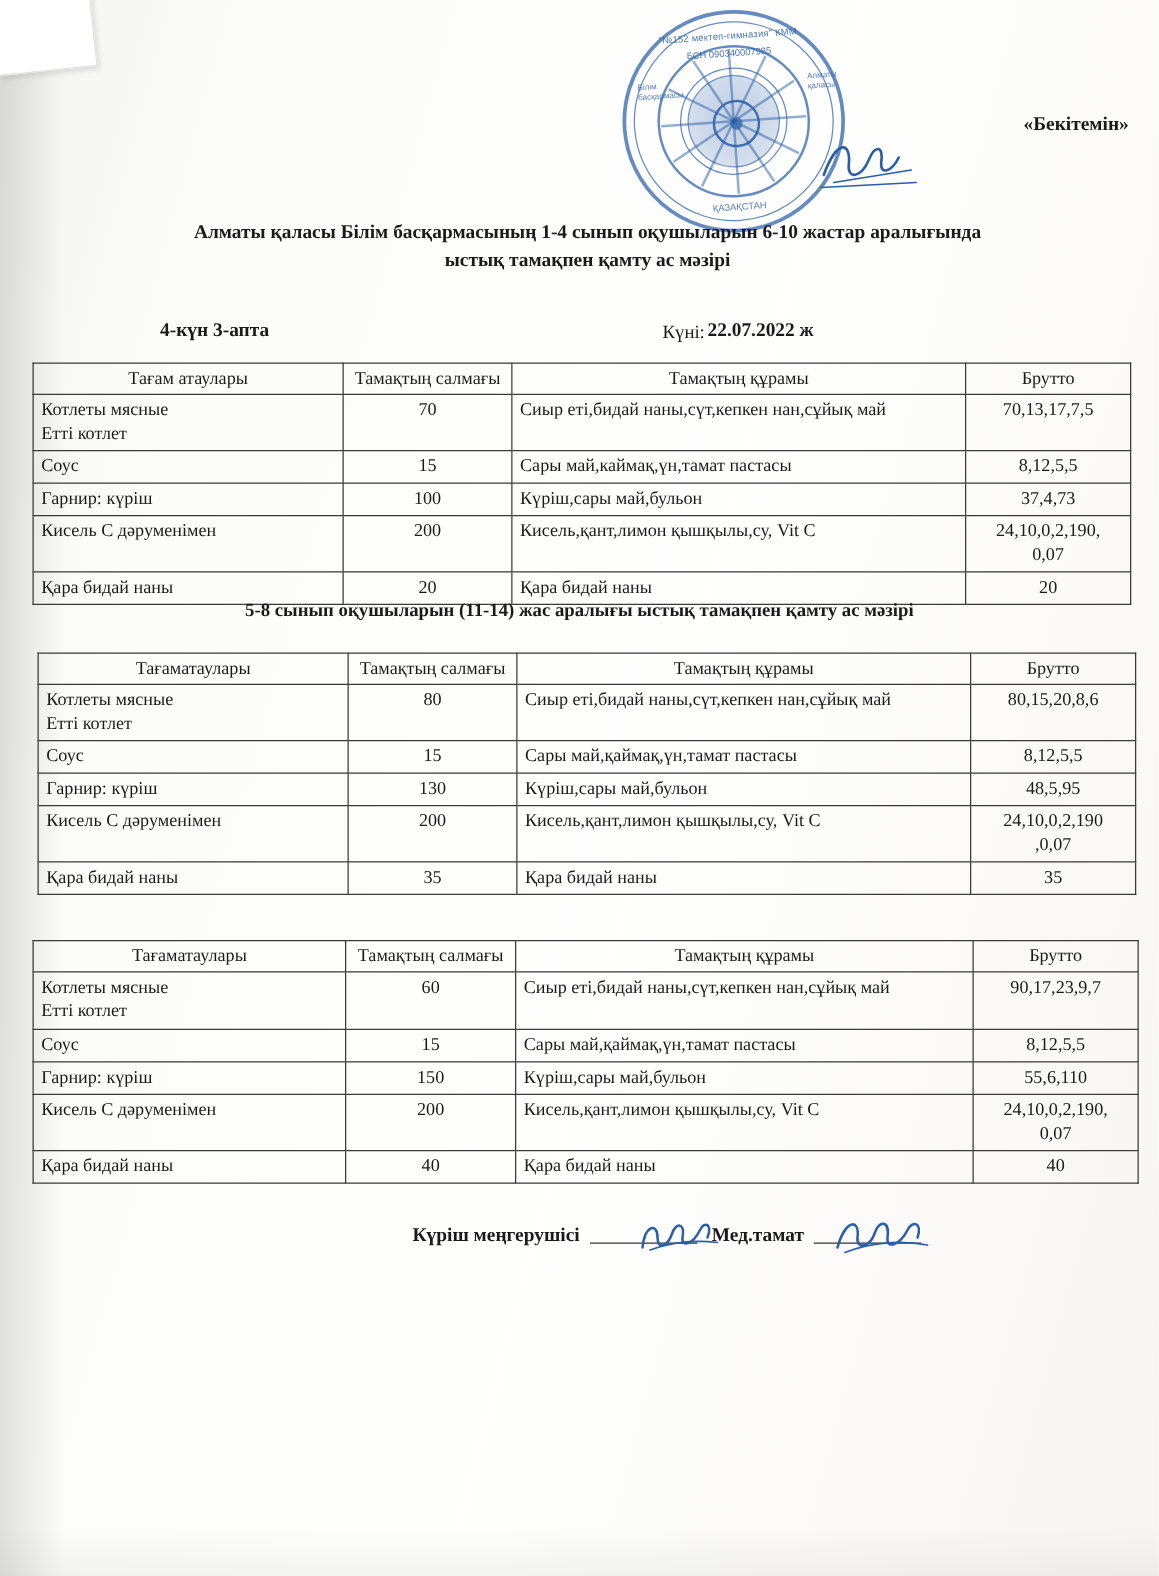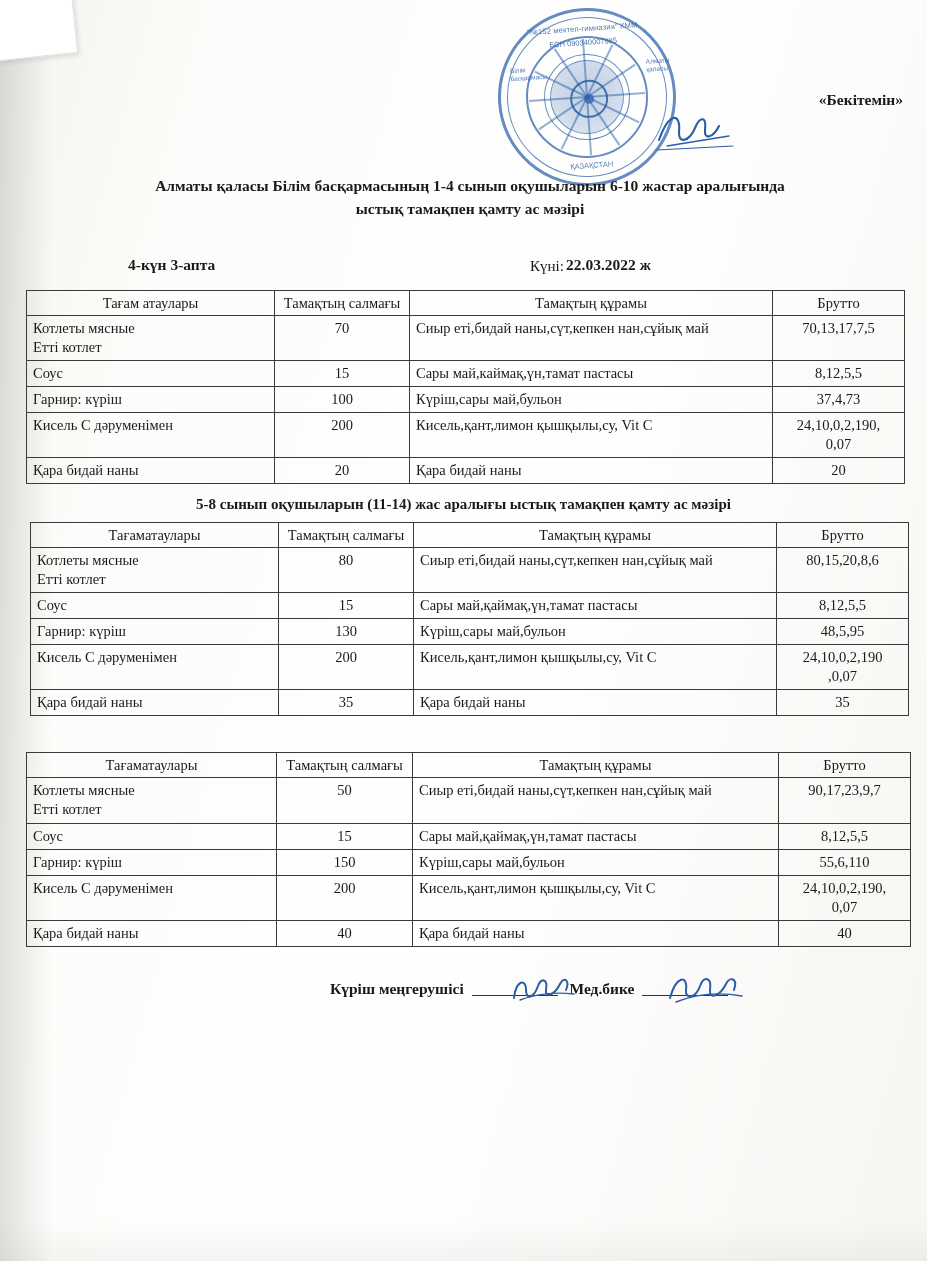--- a/index.html
+++ b/index.html
@@ -321,21 +321,21 @@
     </svg>
 
     <div class="title">
       <div>Алматы қаласы Білім басқармасының 1-4 сынып оқушыларын 6-10 жастар аралығында</div>
       <div>ыстық тамақпен қамту ас мәзірі</div>
     </div>
 
     <div class="daterow">
       <span class="day">4-күн  3-апта</span>
       <span class="date-lbl">Күні:</span>
-      <span class="date-val">22.03.2022 ж</span>
+      <span class="date-val">22.07.2022 ж</span>
     </div>
 
     <table class="menu" style="left:26px; top:290px; width:878px;">
       <colgroup>
         <col style="width:248px">
           <col style="width:135px">
           <col style="width:363px">
           <col style="width:132px">
       </colgroup>
       <thead>
@@ -375,21 +375,21 @@
         </tr>
         <tr>
           <td class="l">Қара бидай наны</td>
           <td class="c">20</td>
           <td class="l">Қара бидай наны</td>
           <td class="c">20</td>
         </tr>
       </tbody>
     </table>
 
-    <div class="band" style="top:496px;">5-8 сынып оқушыларын  (11-14) жас аралығы ыстық тамақпен қамту ас мәзірі</div>
+    <div class="band" style="top:481px;">5-8 сынып оқушыларын  (11-14) жас аралығы ыстық тамақпен қамту ас мәзірі</div>
 
     <table class="menu" style="left:30px; top:522px; width:878px;">
       <colgroup>
         <col style="width:248px">
           <col style="width:135px">
           <col style="width:363px">
           <col style="width:132px">
       </colgroup>
       <thead>
         <tr>
@@ -448,21 +448,21 @@
           <th>Тағаматаулары</th>
           <th>Тамақтың салмағы</th>
           <th>Тамақтың құрамы</th>
           <th>Брутто</th>
         </tr>
       </thead>
       <tbody>
         <tr style="height:46px">
           <td class="l" style="white-space:pre-line">Котлеты мясные
 Етті котлет</td>
-          <td class="c">50</td>
+          <td class="c">60</td>
           <td class="just">Сиыр еті,бидай наны,сүт,кепкен нан,сұйық май</td>
           <td class="c">90,17,23,9,7</td>
         </tr>
         <tr>
           <td class="l">Соус</td>
           <td class="c">15</td>
           <td class="l">Сары май,қаймақ,үн,тамат пастасы</td>
           <td class="c">8,12,5,5</td>
         </tr>
         <tr>
@@ -483,21 +483,21 @@
           <td class="c">40</td>
           <td class="l">Қара бидай наны</td>
           <td class="c">40</td>
         </tr>
       </tbody>
     </table>
 
     <div class="footer">
       <span>Күріш меңгерушісі</span>
       <span class="rule"></span>
-      <span>Мед.бике</span>
+      <span>Мед.тамат</span>
       <span class="rule"></span>
     </div>
 
     <svg class="sig-a" width="80" height="34" viewBox="0 0 80 34">
       <path d="M6 26 C8 8, 18 6, 18 18 C18 28, 26 26, 30 14 C33 6, 40 6, 38 18 C37 26, 46 24, 52 12 C56 4, 62 8, 58 18" fill="none" stroke="#2a5ea8" stroke-width="2" stroke-linecap="round"></path>
       <path d="M12 28 C28 22, 48 20, 66 22" fill="none" stroke="#2a5ea8" stroke-width="1.4" stroke-linecap="round"></path>
     </svg>
 
     <svg class="sig-b" width="86" height="36" viewBox="0 0 86 36">
       <path d="M4 28 C10 6, 22 4, 20 20 C19 30, 30 28, 34 16 C37 6, 46 6, 44 20 C43 30, 54 26, 60 14 C64 6, 72 8, 68 20" fill="none" stroke="#2a5ea8" stroke-width="2" stroke-linecap="round"></path>

